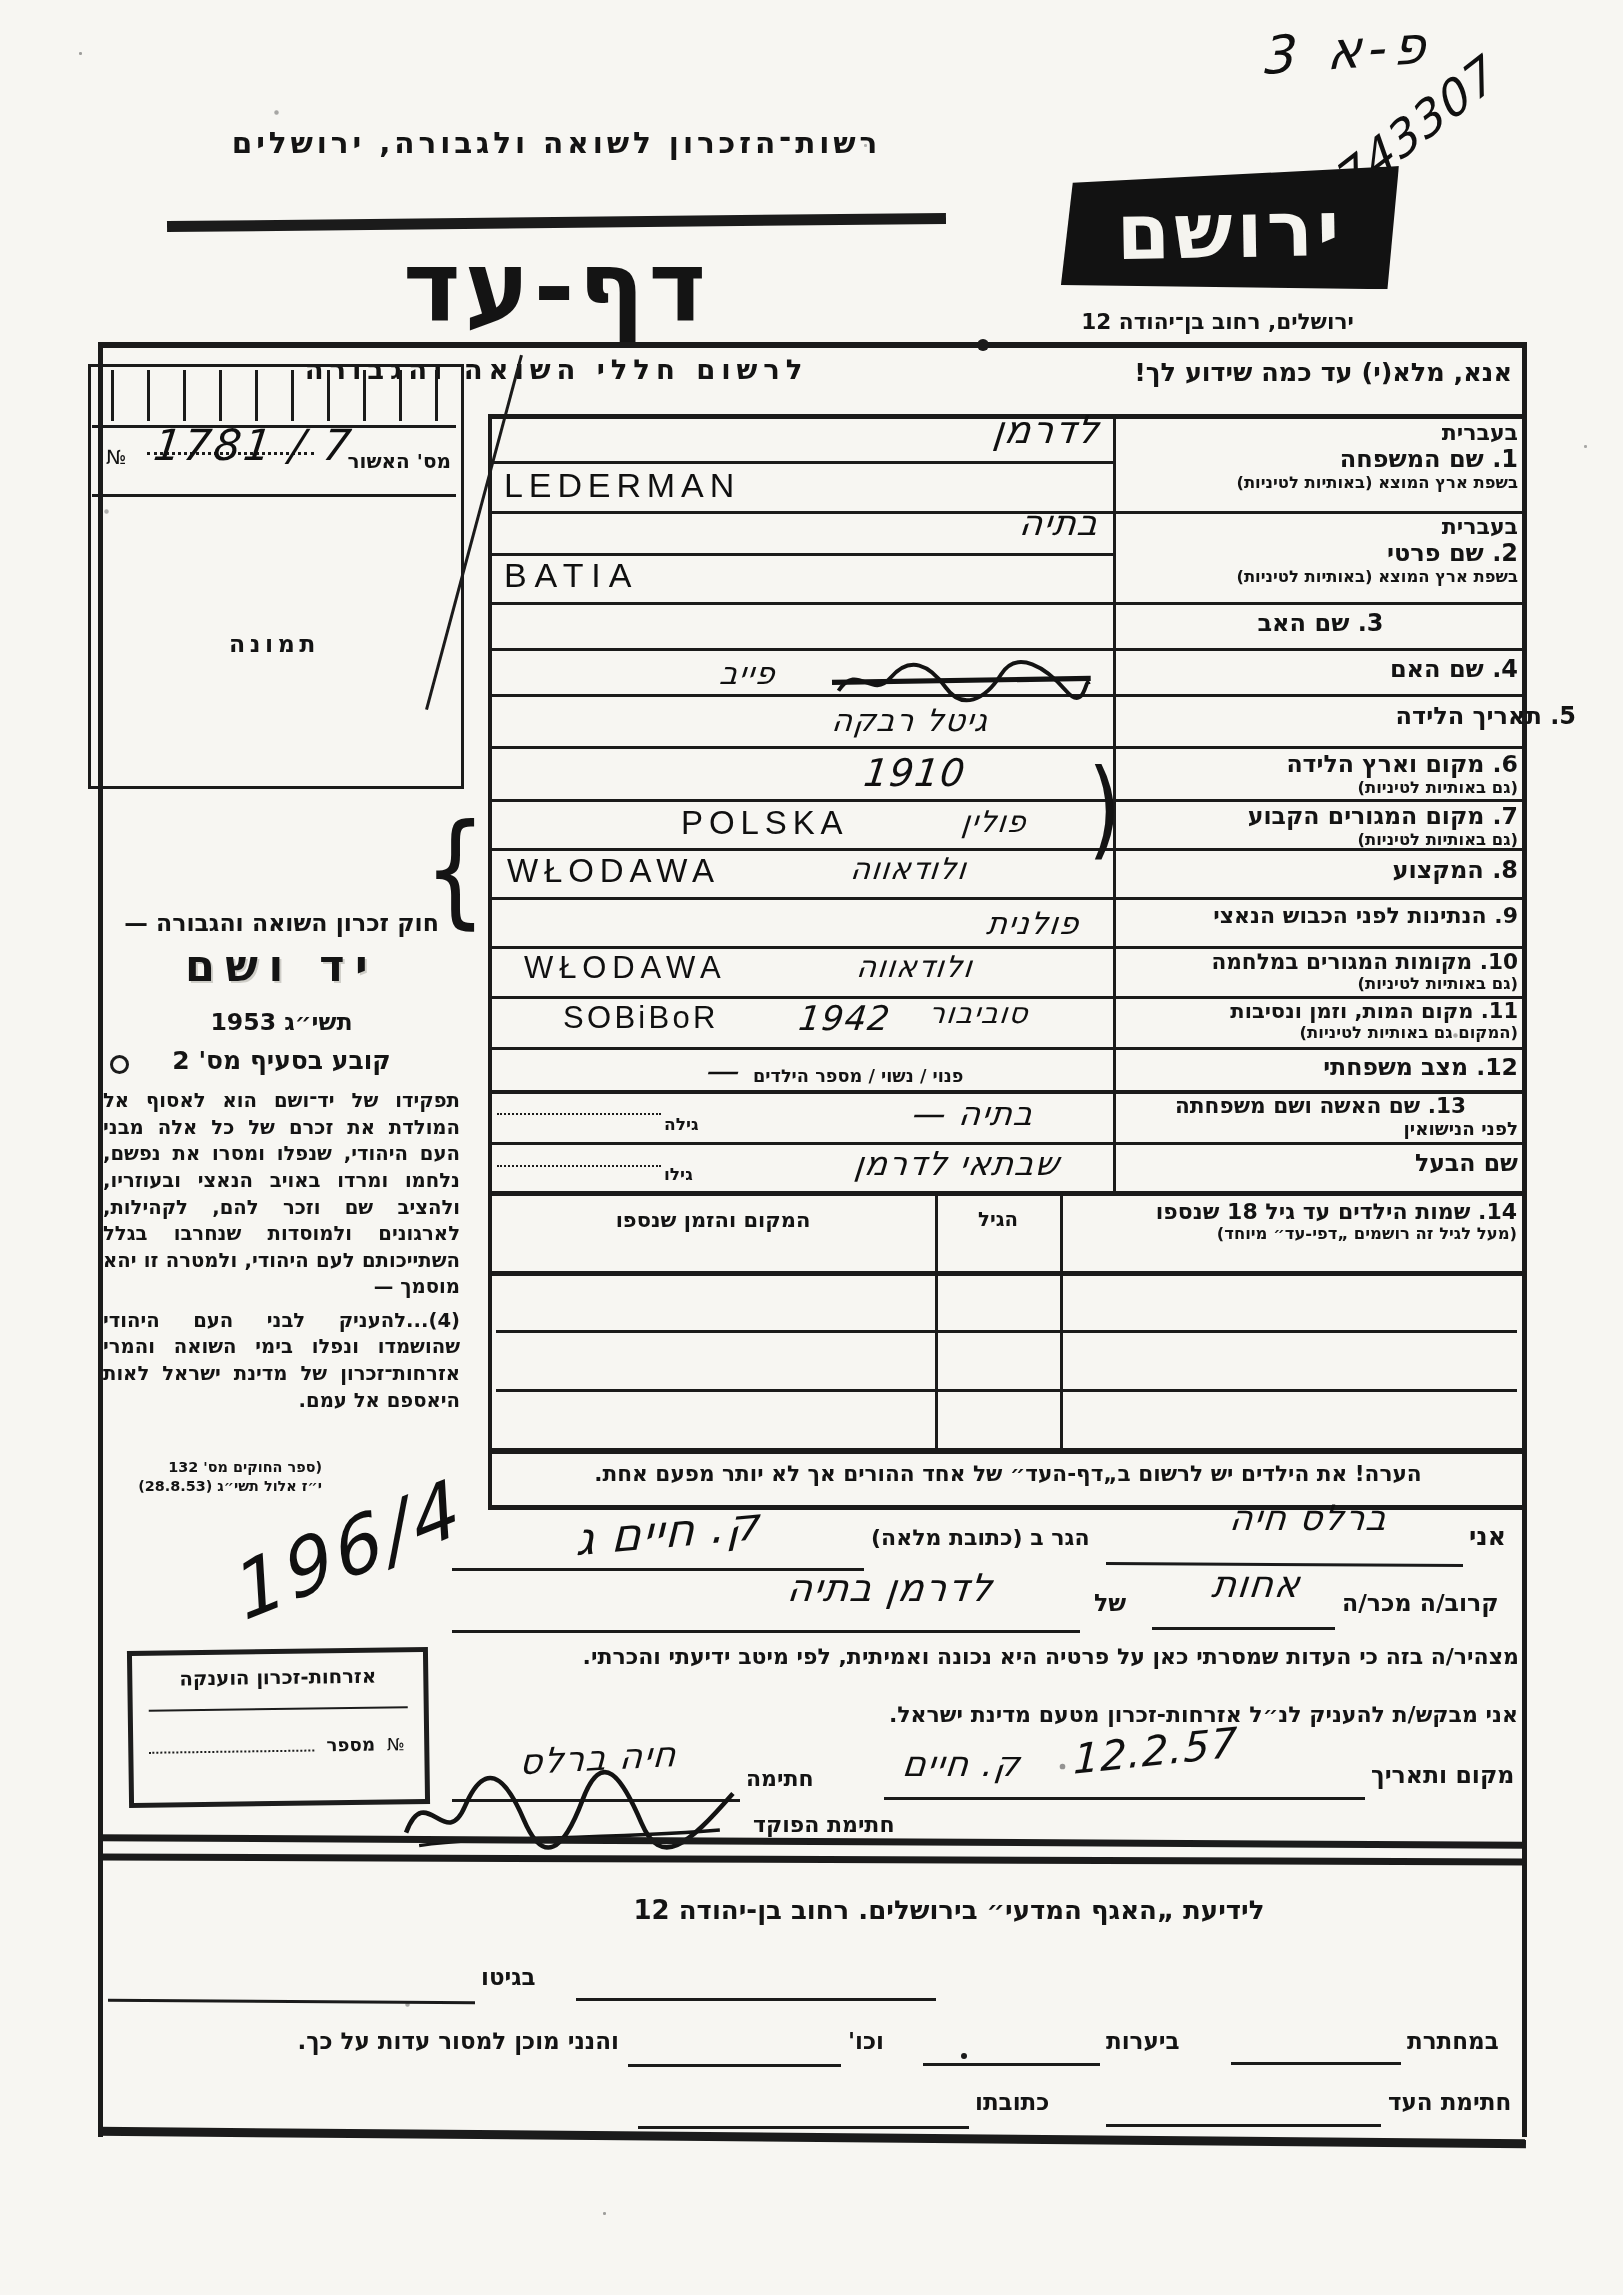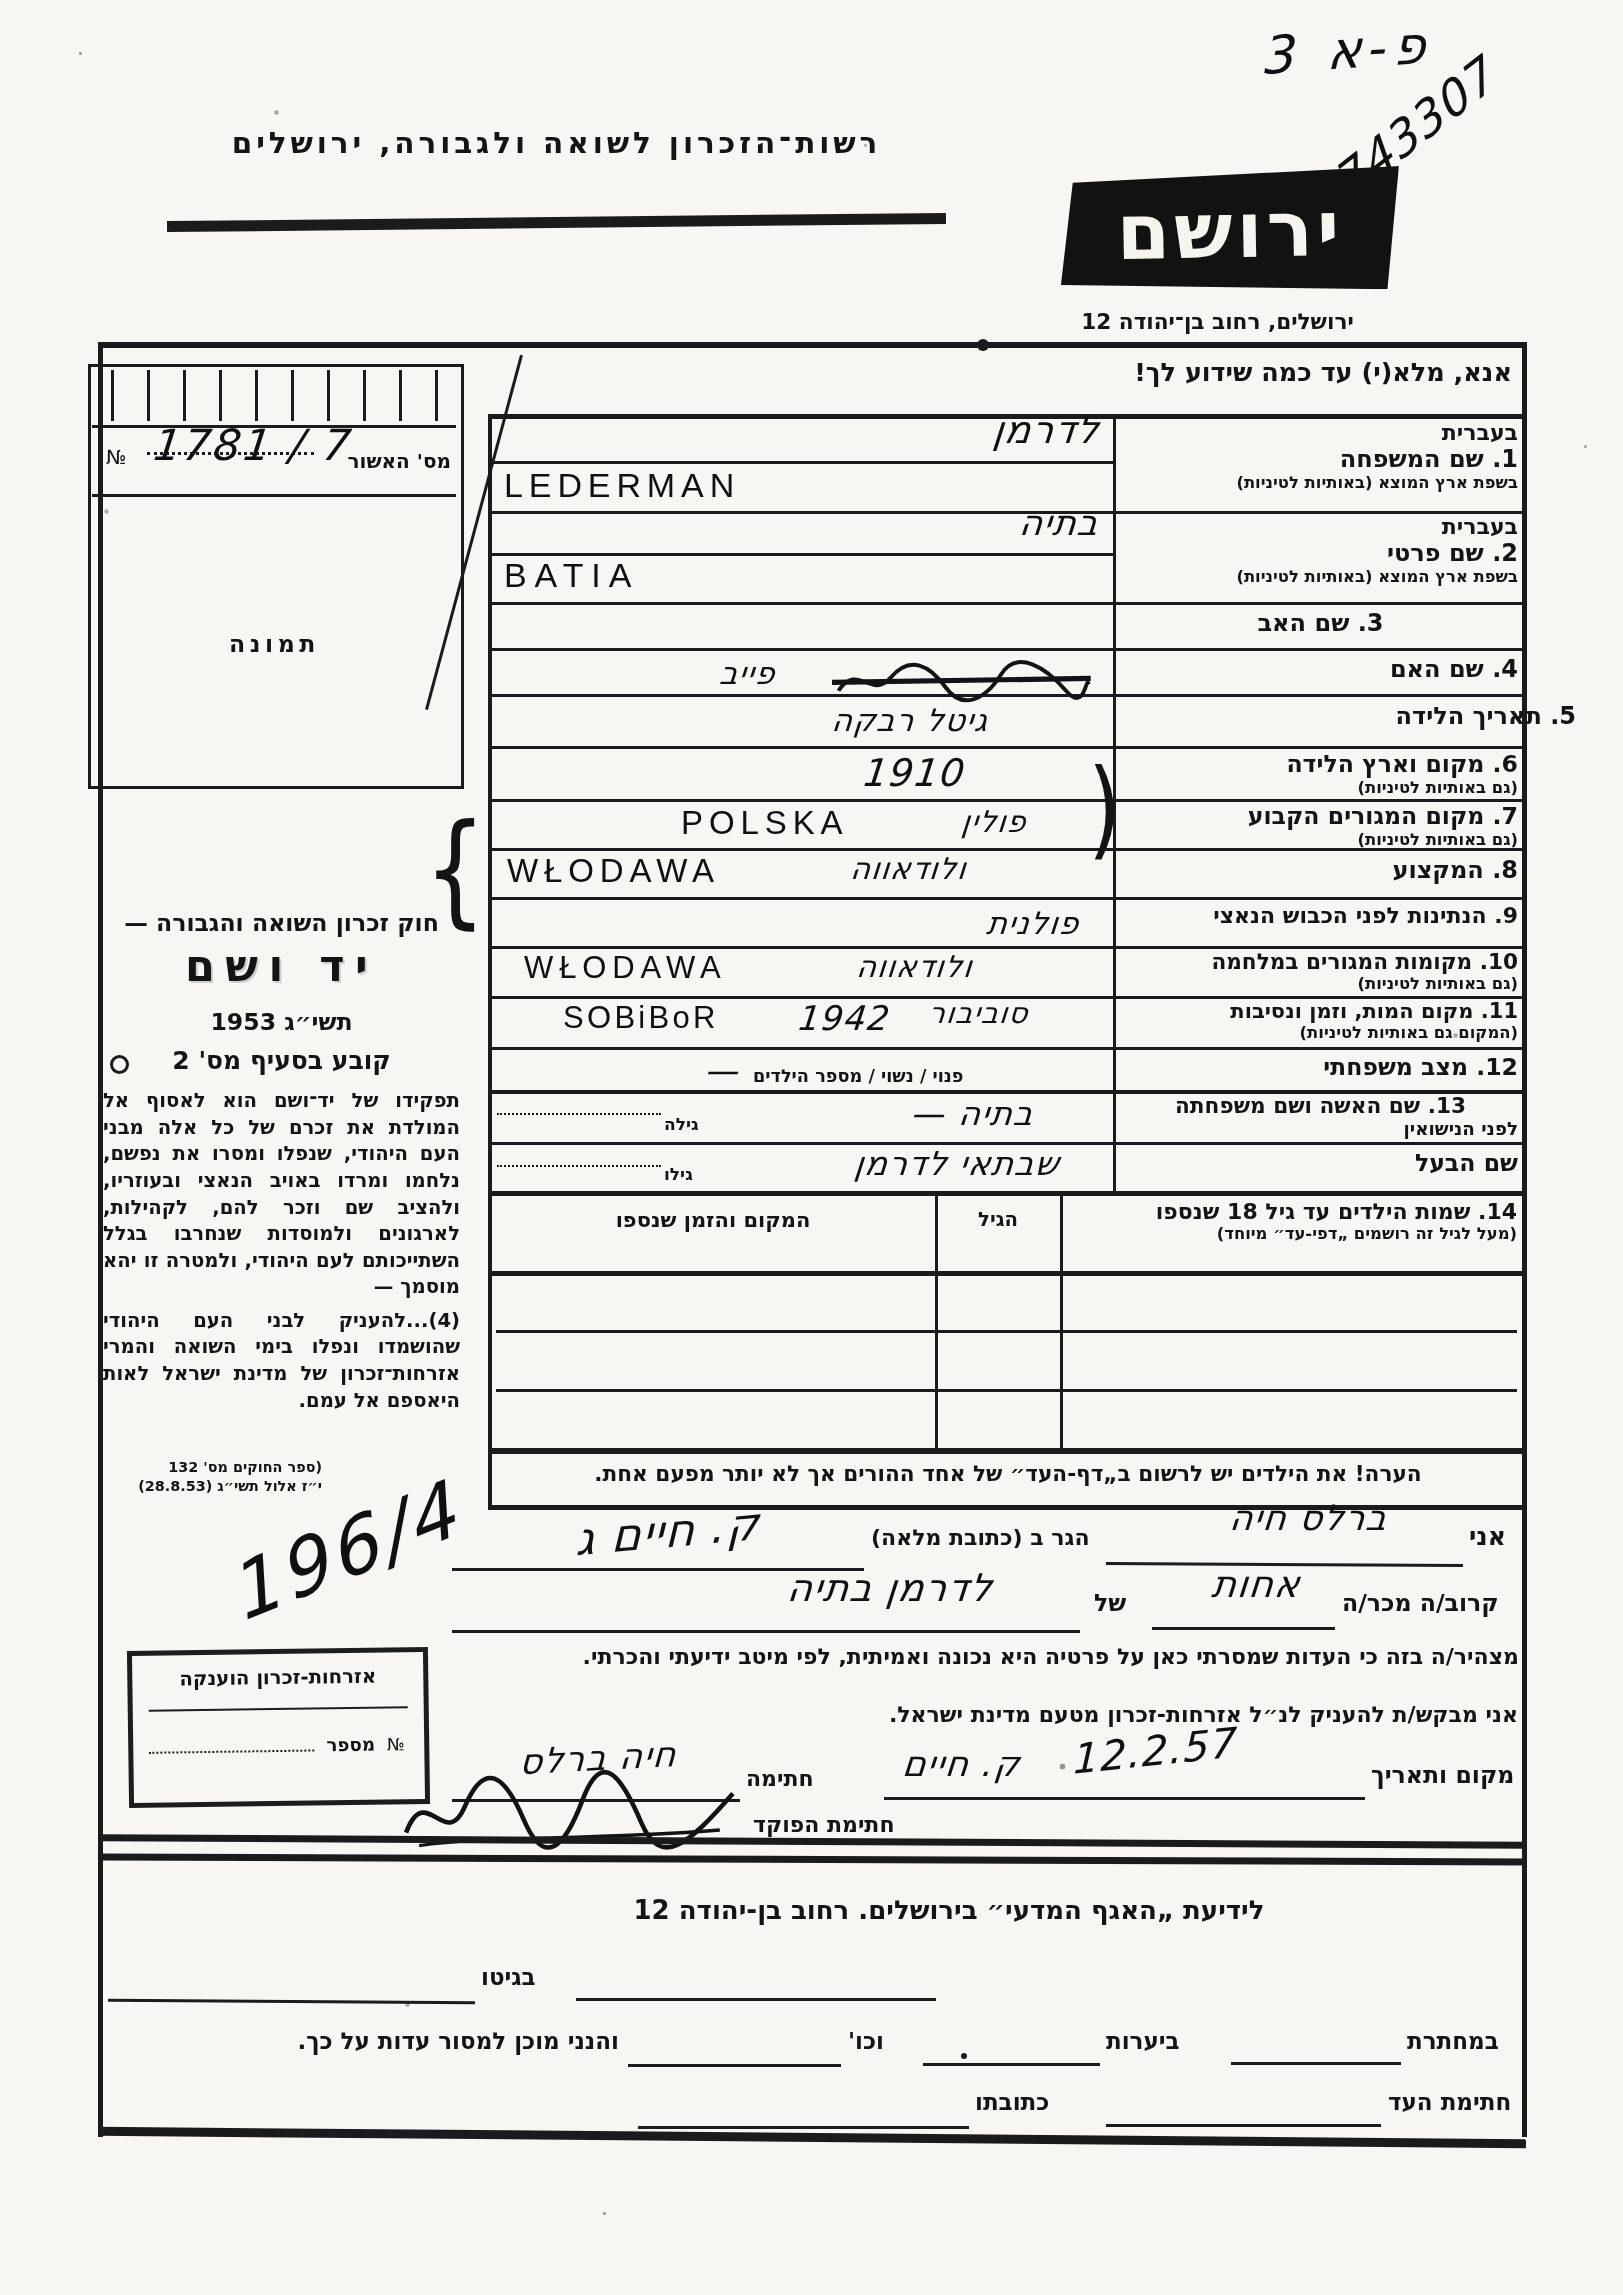--- a/index.html
+++ b/index.html
@@ -45,20 +45,22 @@
 
 <div class="page">
 
   <div class="noise" style="left:79px;top:52px;"></div>
 
   <div class="abs hw" style="left:1211px;top:19.6px;width:275px;font-size:52px;letter-spacing:6.5px;text-align:center;transform:rotate(-4deg) skewX(-6deg);">פ-א 3</div>
   <div class="abs hw" dir="ltr" style="left:1322px;top:98px;font-size:48px;transform:rotate(-38deg) skewX(-8deg);">743307</div>
 
   <div class="abs print b ctr" style="left:164px;top:126px;width:785px;font-size:29.5px;letter-spacing:3.9px;">רשות־הזכרון לשואה ולגבורה, ירושלים</div>
   <div class="ln" style="left:167px;top:217px;width:779px;height:10.5px;transform:rotate(-0.6deg);"></div>
+  <div class="abs print b ctr" style="left:393px;top:230px;width:327px;font-size:98px;letter-spacing:3.9px;">דף-עד</div>
+  <div class="abs print b ctr" style="left:275px;top:353px;width:563px;font-size:27.5px;letter-spacing:5.9px;">לרשום חללי השואה והגבורה</div>
 
   <div class="logo" style="left:1060px;top:169px;width:340px;height:123px;transform:rotate(-1deg);">
     <span class="b" style="font-size:77px;letter-spacing:3.9px;">ירושם</span>
   </div>
   <div class="abs print b ctr" style="left:1021px;top:309px;width:393px;font-size:21.6px;">ירושלים, רחוב בן־יהודה 12</div>
 
   <div class="ln" style="left:98px;top:342px;width:1428px;height:5.9px;"></div>
   <div class="ln" style="left:98px;top:342px;width:4.6px;height:1795px;"></div>
   <div class="ln" style="left:1522px;top:342px;width:4.6px;height:1795px;"></div>
 

